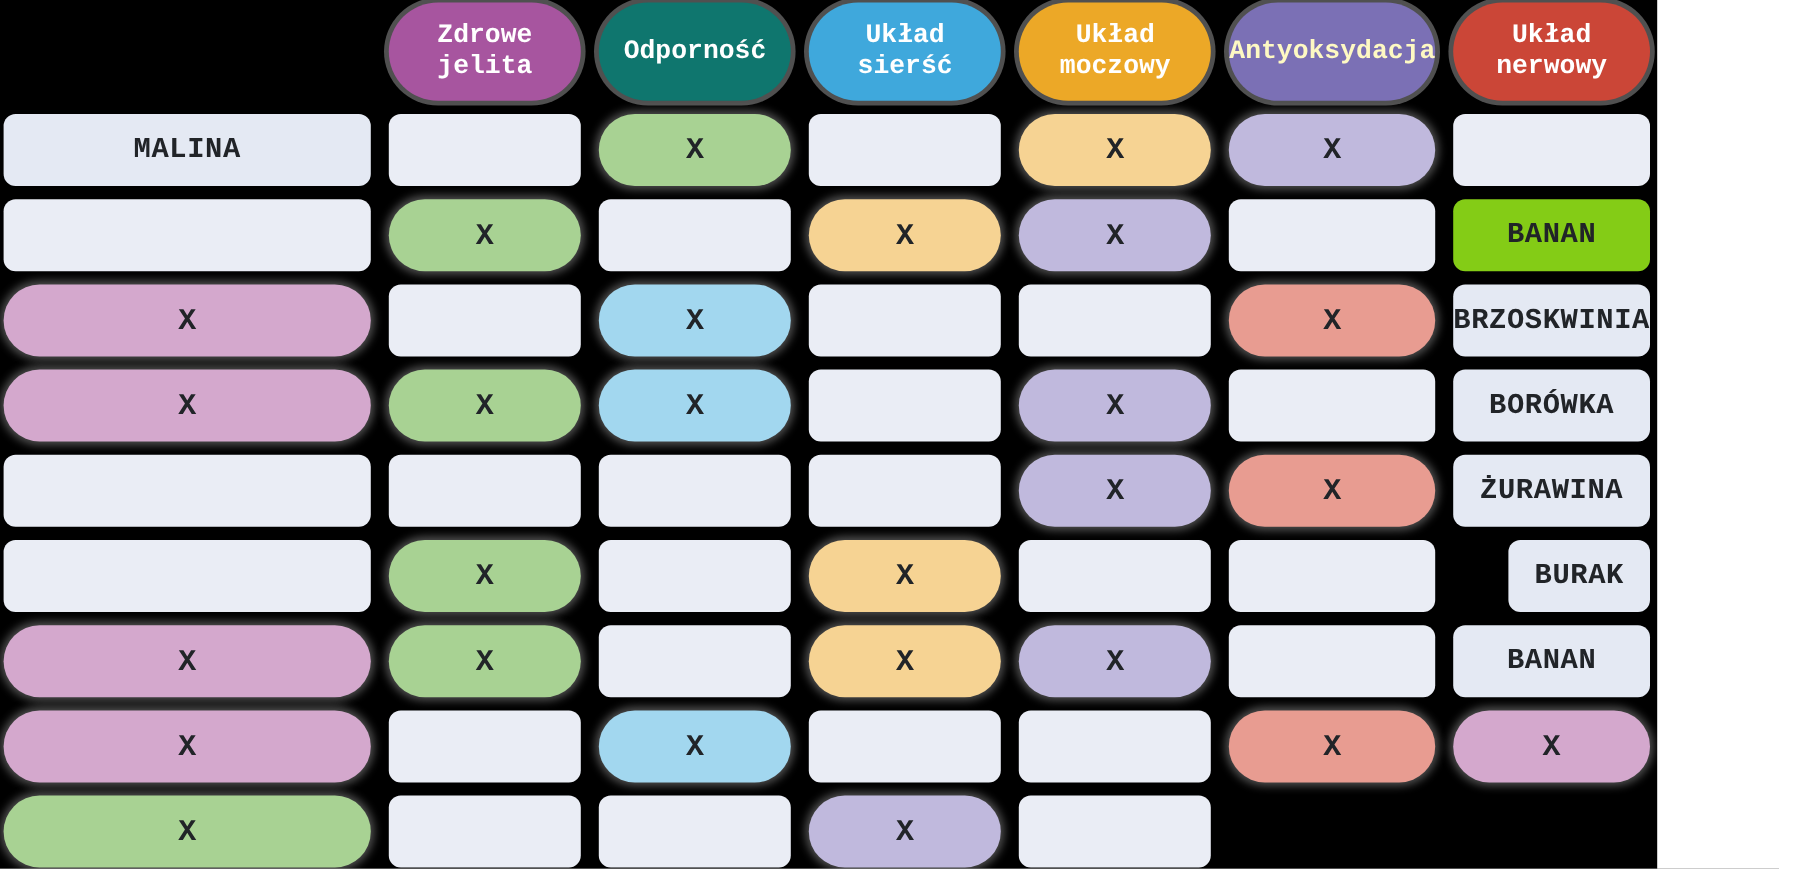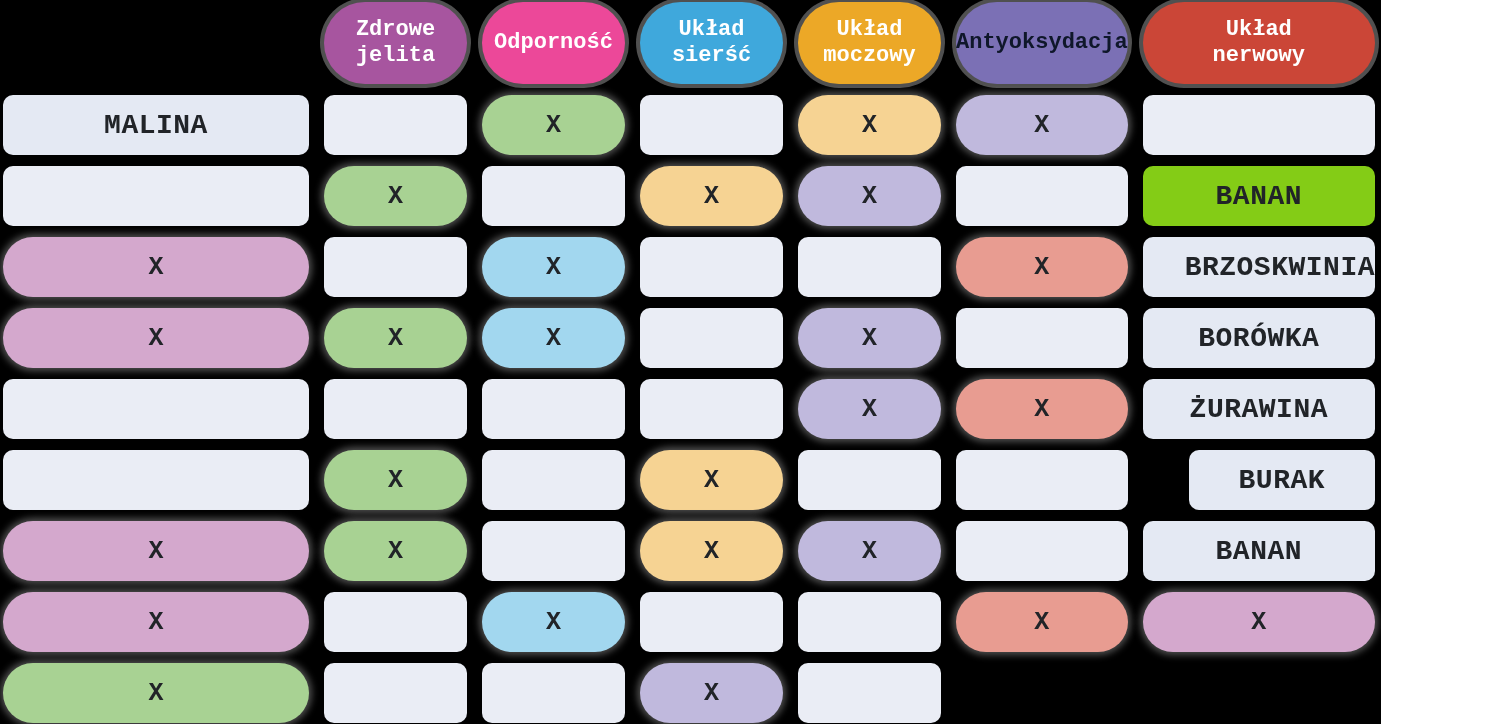--- a/index.html
+++ b/index.html
@@ -35,44 +35,44 @@
     box-shadow: 0 0 0 4px rgba(145,145,145,0.55);
   }
   .cell {
     display: flex;
     align-items: center;
     justify-content: center;
     border-radius: 10px;
   }
   .label-cell {
     font-weight: 800;
-    font-size: 28px;
+    font-size: 24px;
     letter-spacing: 0.5px;
   }
   .mark-pill {
     border-radius: 30px;
     font-weight: 800;
     font-size: 25px;
     box-shadow: 0 0 7px 3px rgba(160,160,160,0.5);
   }
 </style>
 </head>
 <body>
 
 <div class="board" style="background: rgb(0, 0, 0);">
   <div class="grid" id="grid">
       <div class="corner"></div>
       <div class="pill header-pill" style="background: rgb(167, 85, 159); color: rgb(255, 255, 255);">Zdrowe
 jelita</div>
-      <div class="pill header-pill" style="background: #ec4899; color: rgb(255, 255, 255);">Odporność</div>
+      <div class="pill header-pill" style="background: #0f766e; color: rgb(255, 255, 255);">Odporność</div>
       <div class="pill header-pill" style="background: rgb(63, 168, 220); color: rgb(255, 255, 255);">Układ
 sierść</div>
       <div class="pill header-pill" style="background: rgb(236, 168, 39); color: rgb(255, 255, 255);">Układ
 moczowy</div>
-      <div class="pill header-pill" style="background: rgb(123, 112, 181); color: #0f172a;">Antyoksydacja</div>
+      <div class="pill header-pill" style="background: rgb(123, 112, 181); color: #fef9c3;">Antyoksydacja</div>
       <div class="pill header-pill" style="background: rgb(203, 70, 55); color: rgb(255, 255, 255);">Układ
 nerwowy</div>
       <div class="cell label-cell" style="background: rgb(228, 233, 243); color: rgb(33, 36, 40);">MALINA</div>
       <div class="cell empty-cell" style="background: rgb(234, 237, 245);"></div>
       <div class="cell mark-pill" style="background: rgb(168, 210, 147); color: rgb(33, 36, 40);">X</div>
       <div class="cell empty-cell" style="background: rgb(234, 237, 245);"></div>
       <div class="cell mark-pill" style="background: rgb(246, 211, 147); color: rgb(33, 36, 40);">X</div>
       <div class="cell mark-pill" style="background: rgb(192, 185, 221); color: rgb(33, 36, 40);">X</div>
       <div class="cell empty-cell" style="background: rgb(234, 237, 245);"></div>
       <div class="cell empty-cell" style="background: rgb(234, 237, 245);"></div>
@@ -81,21 +81,21 @@
       <div class="cell mark-pill" style="background: rgb(246, 211, 147); color: rgb(33, 36, 40);">X</div>
       <div class="cell mark-pill" style="background: rgb(192, 185, 221); color: rgb(33, 36, 40);">X</div>
       <div class="cell empty-cell" style="background: rgb(234, 237, 245);"></div>
       <div class="cell label-cell" style="background: #84cc16; color: rgb(33, 36, 40);">BANAN</div>
       <div class="cell mark-pill" style="background: rgb(212, 168, 205); color: rgb(33, 36, 40);">X</div>
       <div class="cell empty-cell" style="background: rgb(234, 237, 245);"></div>
       <div class="cell mark-pill" style="background: rgb(162, 215, 239); color: rgb(33, 36, 40);">X</div>
       <div class="cell empty-cell" style="background: rgb(234, 237, 245);"></div>
       <div class="cell empty-cell" style="background: rgb(234, 237, 245);"></div>
       <div class="cell mark-pill" style="background: rgb(232, 156, 145); color: rgb(33, 36, 40);">X</div>
-      <div class="cell label-cell" style="background: rgb(228, 233, 243); color: rgb(33, 36, 40); padding-left: 42px;">BRZOSKWINIA</div>
+      <div class="cell label-cell" style="background: rgb(228, 233, 243); color: rgb(33, 36, 40);">BRZOSKWINIA</div>
       <div class="cell mark-pill" style="background: rgb(212, 168, 205); color: rgb(33, 36, 40);">X</div>
       <div class="cell mark-pill" style="background: rgb(168, 210, 147); color: rgb(33, 36, 40);">X</div>
       <div class="cell mark-pill" style="background: rgb(162, 215, 239); color: rgb(33, 36, 40);">X</div>
       <div class="cell empty-cell" style="background: rgb(234, 237, 245);"></div>
       <div class="cell mark-pill" style="background: rgb(192, 185, 221); color: rgb(33, 36, 40);">X</div>
       <div class="cell empty-cell" style="background: rgb(234, 237, 245);"></div>
       <div class="cell label-cell" style="background: rgb(228, 233, 243); color: rgb(33, 36, 40); text-align: right;">BORÓWKA</div>
       <div class="cell empty-cell" style="background: rgb(234, 237, 245);"></div>
       <div class="cell empty-cell" style="background: rgb(234, 237, 245);"></div>
       <div class="cell empty-cell" style="background: rgb(234, 237, 245);"></div>

